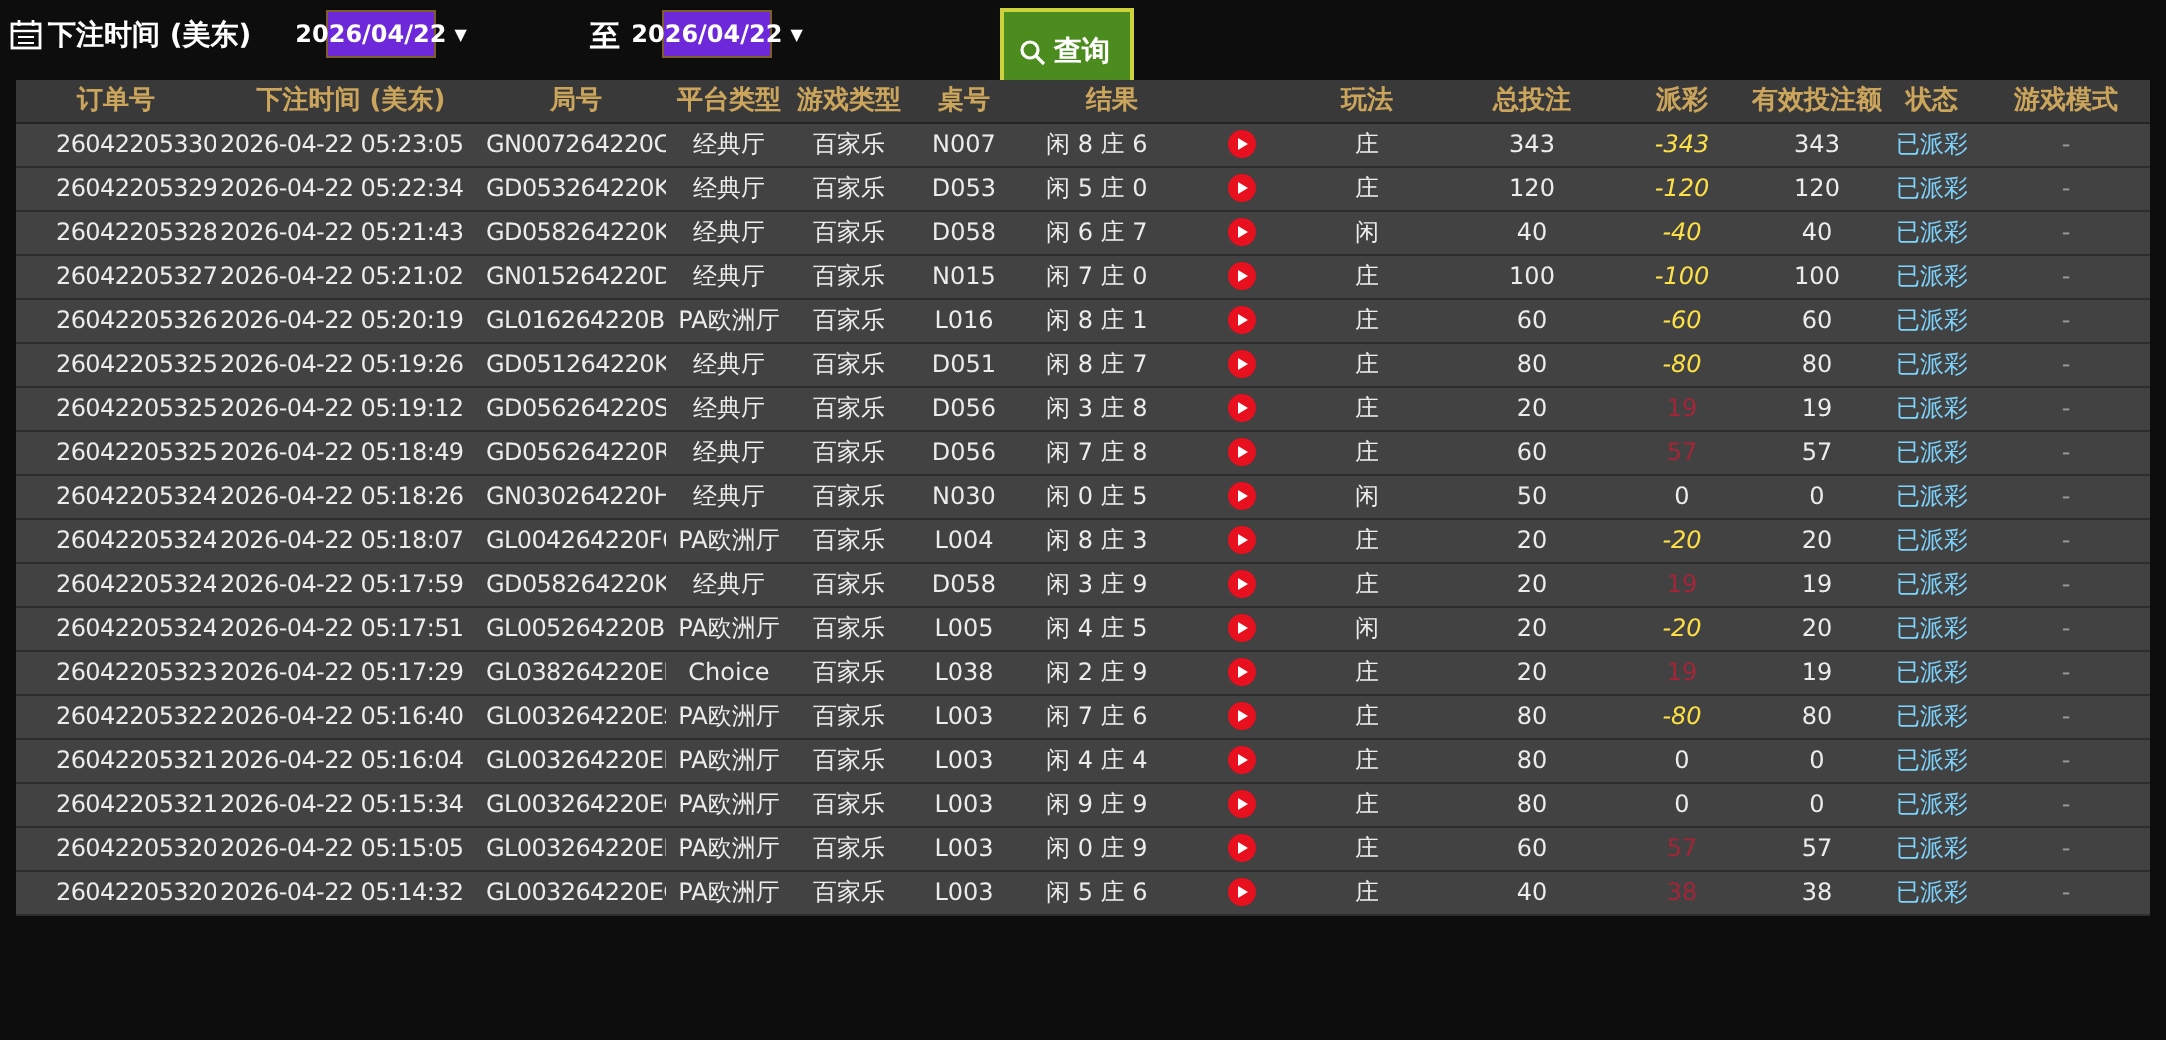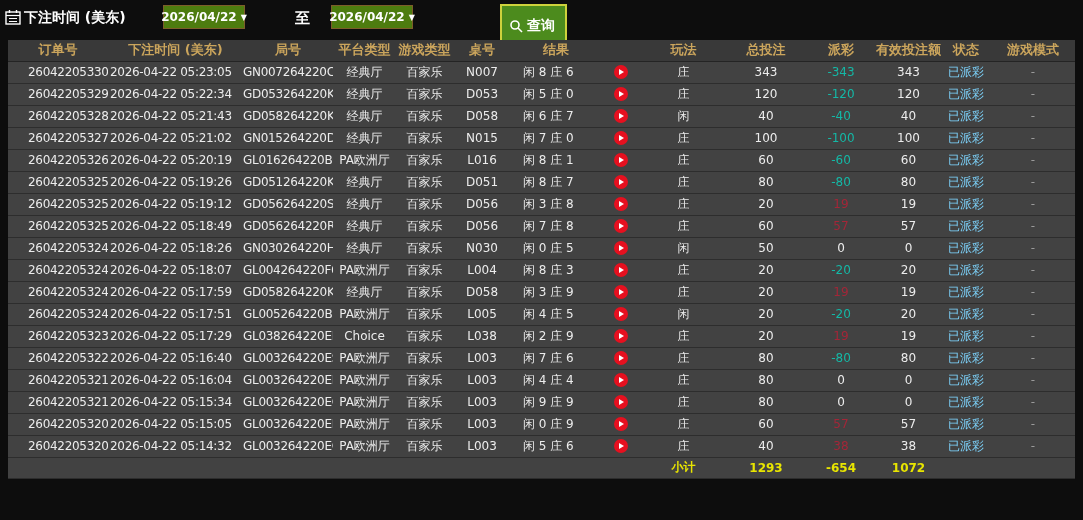--- a/index.html
+++ b/index.html
@@ -3,21 +3,21 @@
 <meta charset="utf-8">
 <style>
   * { margin:0; padding:0; box-sizing:border-box; }
   html,body { width:1083px; height:520px; background:#0d0d0d; overflow:hidden;
     font-family:"DejaVu Sans","Liberation Sans",sans-serif; }
 
   
   .toolbar { position:absolute; left:0; top:0; width:1083px; height:40px; background:#0d0d0d; }
   .tb-label { position:absolute; left:24px; top:9px; color:#ffffff; font-weight:bold; font-size:14px; }
   .cal-icon { position:absolute; left:5px; top:9px; width:16px; height:16px; }
-  .datebox { position:absolute; top:5px; width:82px; height:24px; background:#4d7c0f;
+  .datebox { position:absolute; top:5px; width:55px; height:24px; background:#6d28d9;
     border:1px solid #7d5d2a; color:#ffffff; font-weight:bold; font-size:12px;
     display:flex; align-items:center; justify-content:center; gap:4px; cursor:pointer; }
   .datebox .arr { font-size:8px; color:#ffffff; }
   #date-from { left:163px; }
   #date-to   { left:331px; }
   .to-label { position:absolute; left:295px; top:9px; color:#ffffff; font-weight:bold; font-size:15px; }
   .search-btn { position:absolute; left:500px; top:4px; height:44px; padding:0 10px 0 7px;
     background:#4c8b1d; border:2px solid #cdd23c; color:#ffffff; font-weight:bold;
     font-size:14px; display:flex; align-items:center; gap:3px; cursor:pointer; }
 
@@ -25,21 +25,21 @@
   .tablewrap { position:absolute; left:8px; top:40px; width:1067px; height:520px; }
   table { border-collapse:collapse; table-layout:fixed; width:1067px; background:#424242; }
   th { height:21px; background:#393939; color:#cba55c; font-weight:bold; font-size:13px;
        border-bottom:1px solid #242424; white-space:nowrap; overflow:hidden; }
   td { height:22px; border-bottom:1px solid #2d2d2d; color:#ececec; font-size:12px;
        text-align:center; white-space:nowrap; overflow:hidden; }
   td.c-order  { text-align:left; padding-left:20px; letter-spacing:-0.3px; }
   td.c-time   { text-align:left; padding-left:2px; letter-spacing:-0.3px; }
   td.c-round  { letter-spacing:-0.3px; }
   td.c-result { text-align:left; padding-left:12px; }
-  td.c-payout.neg  { color:#14b8a6; }
+  td.c-payout.neg  { color:#fde047;font-style:italic; }
   td.c-payout.pos  { color:#a32638; }
   td.c-payout.zero { color:#ececec; }
   td.c-status { color:#7dd3fc; }
   td.c-mode   { color:#9a9a9a; }
   tr.total-row td { color:#e8e500; font-weight:bold; height:21px; }
 
   .play-btn { display:inline-flex; align-items:center; justify-content:center;
     width:14px; height:14px; border-radius:50%; background:#e6101f; vertical-align:middle;
     border:none; cursor:pointer; }
   .play-tri { width:0; height:0; border-left:5px solid #ffffff;
@@ -438,23 +438,15 @@
             </button></td>
           <td class="c-play_type c-playtype">庄</td>
           <td class="c-total_bet c-totalbet">40</td>
           <td class="c-payout pos">38</td>
           <td class="c-valid_bet c-validbet">38</td>
           <td class="c-status">已派彩</td>
           <td class="c-game_mode c-mode">-</td>
         </tr>
       </tbody>
     <tfoot id="totals-body">
-        <tr class="total-row">
-          <td colspan="8"></td>
-          <td>小计</td>
-          <td>1293</td>
-          <td>-654</td>
-          <td>1072</td>
-          <td colspan="2"></td>
-        </tr>
       </tfoot>
   </table>
 </div>
 
 </body></html>

